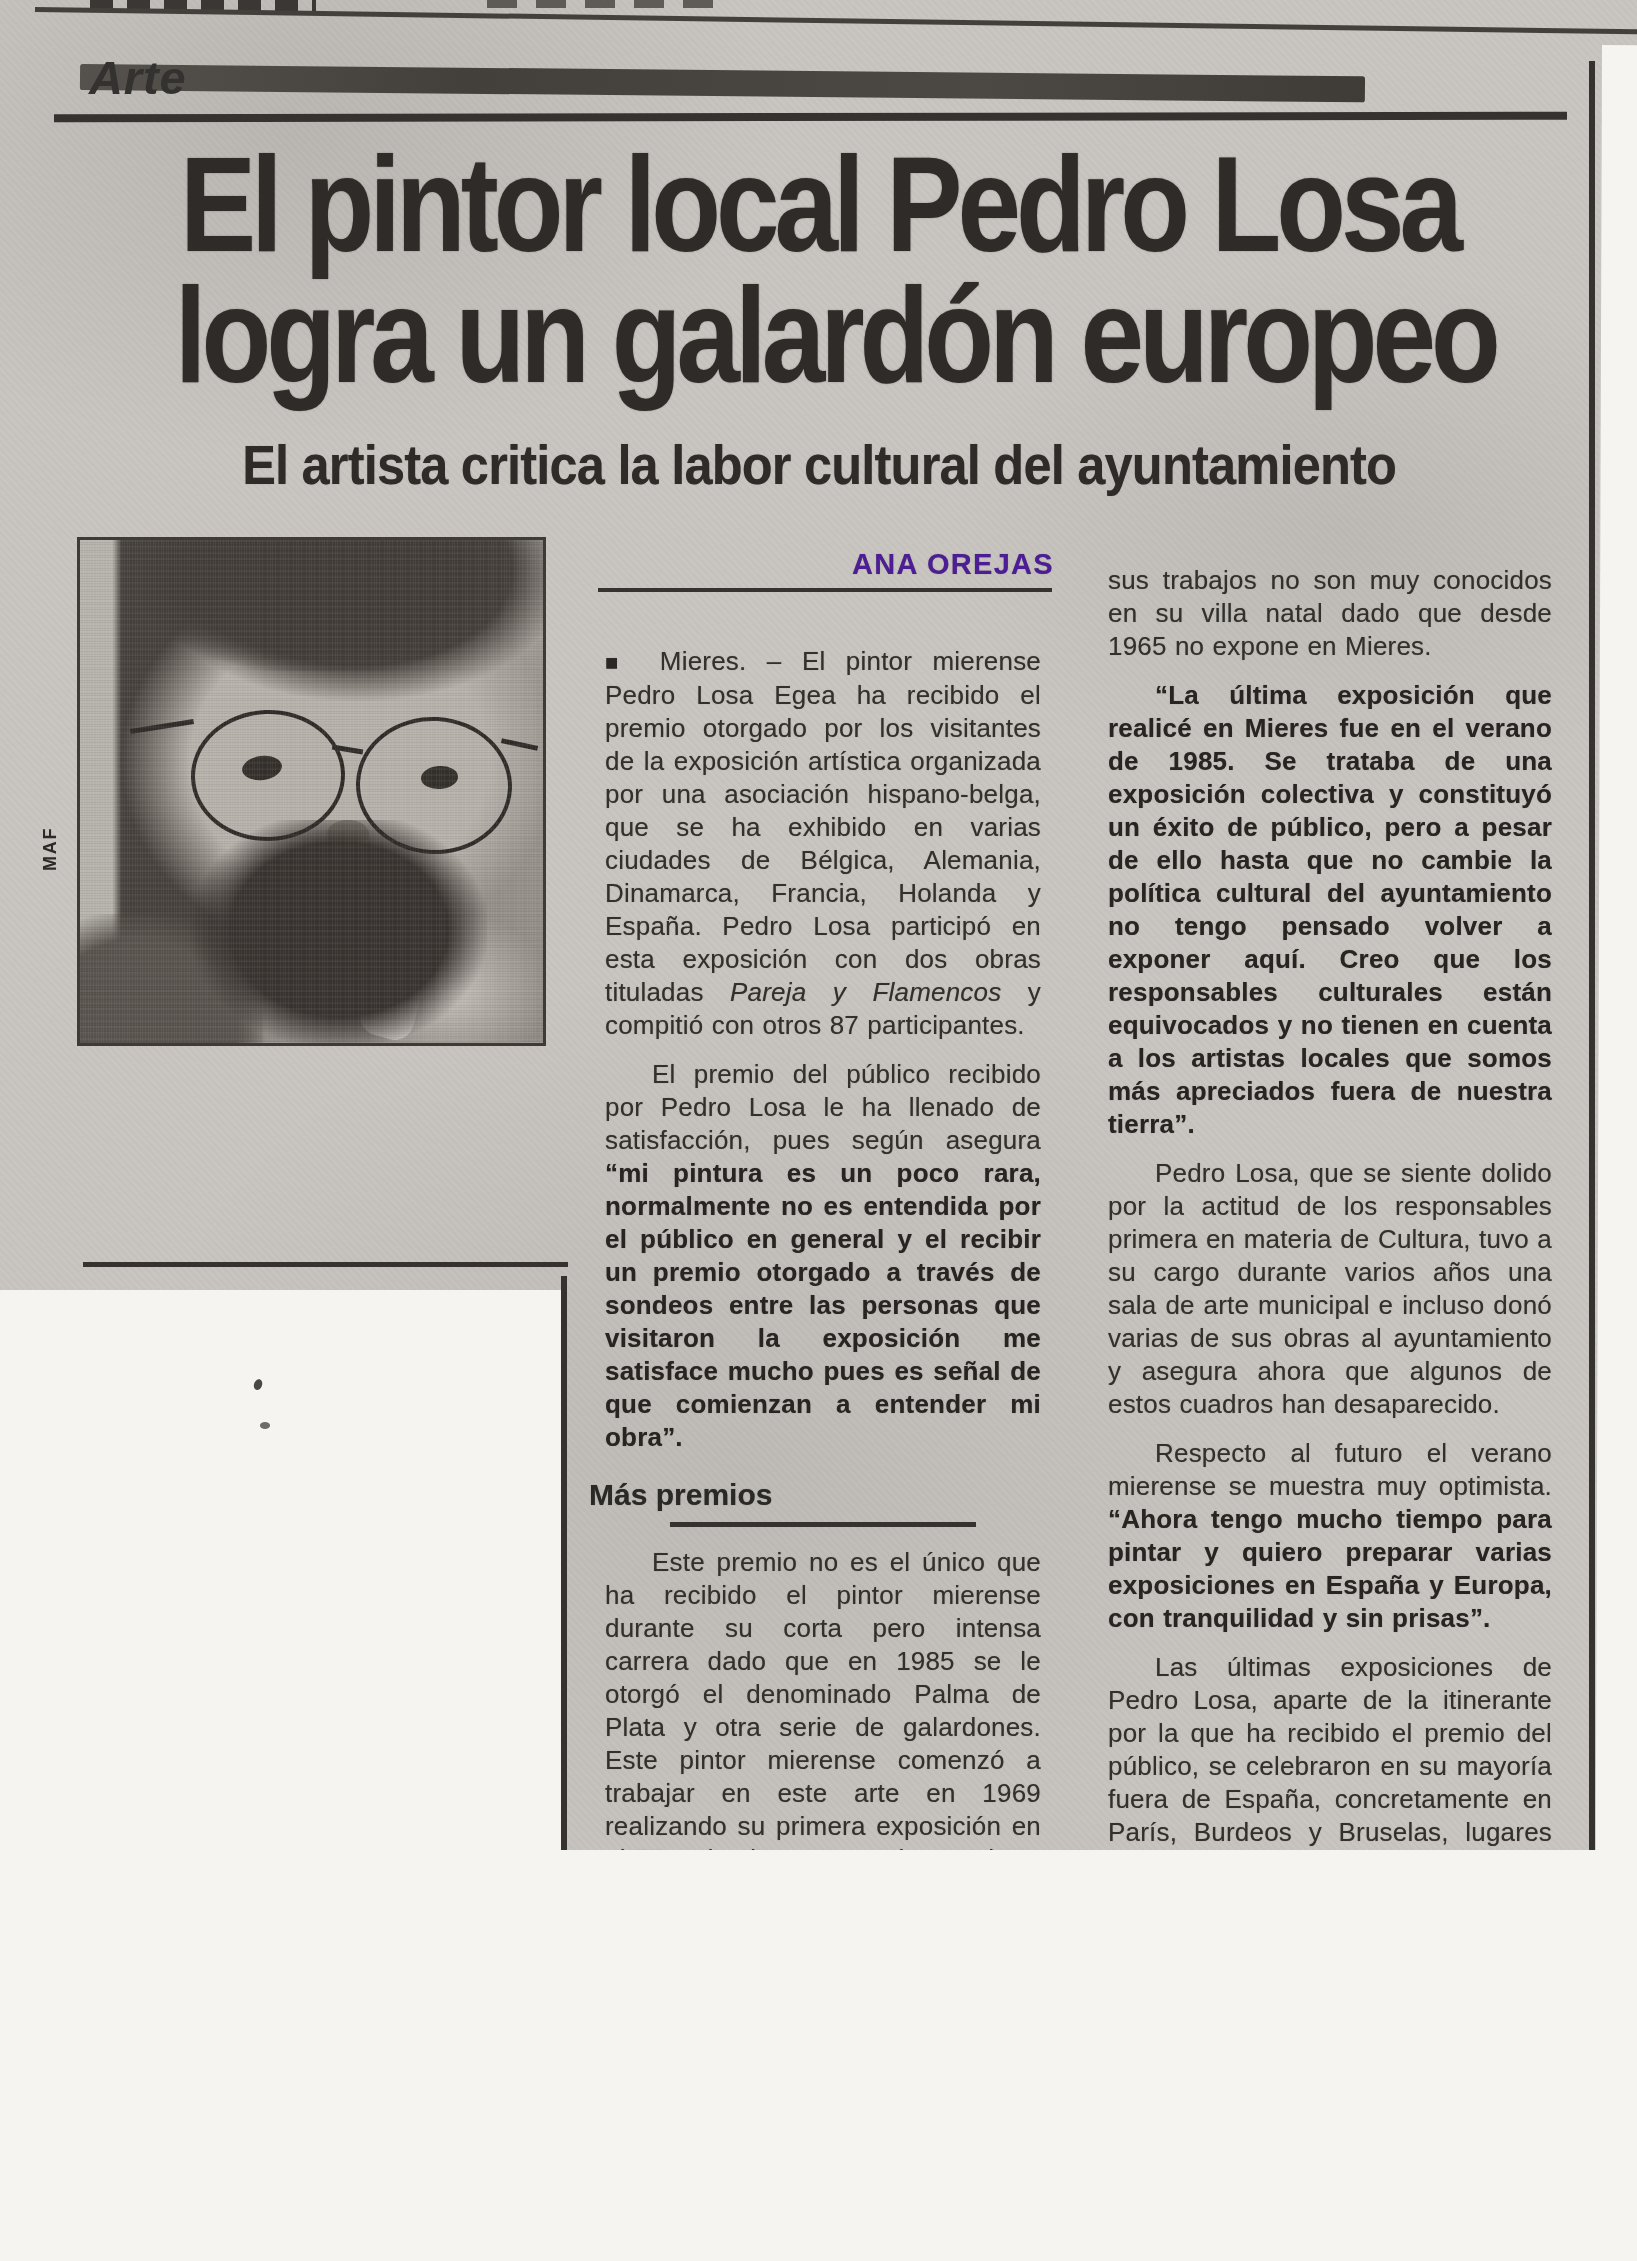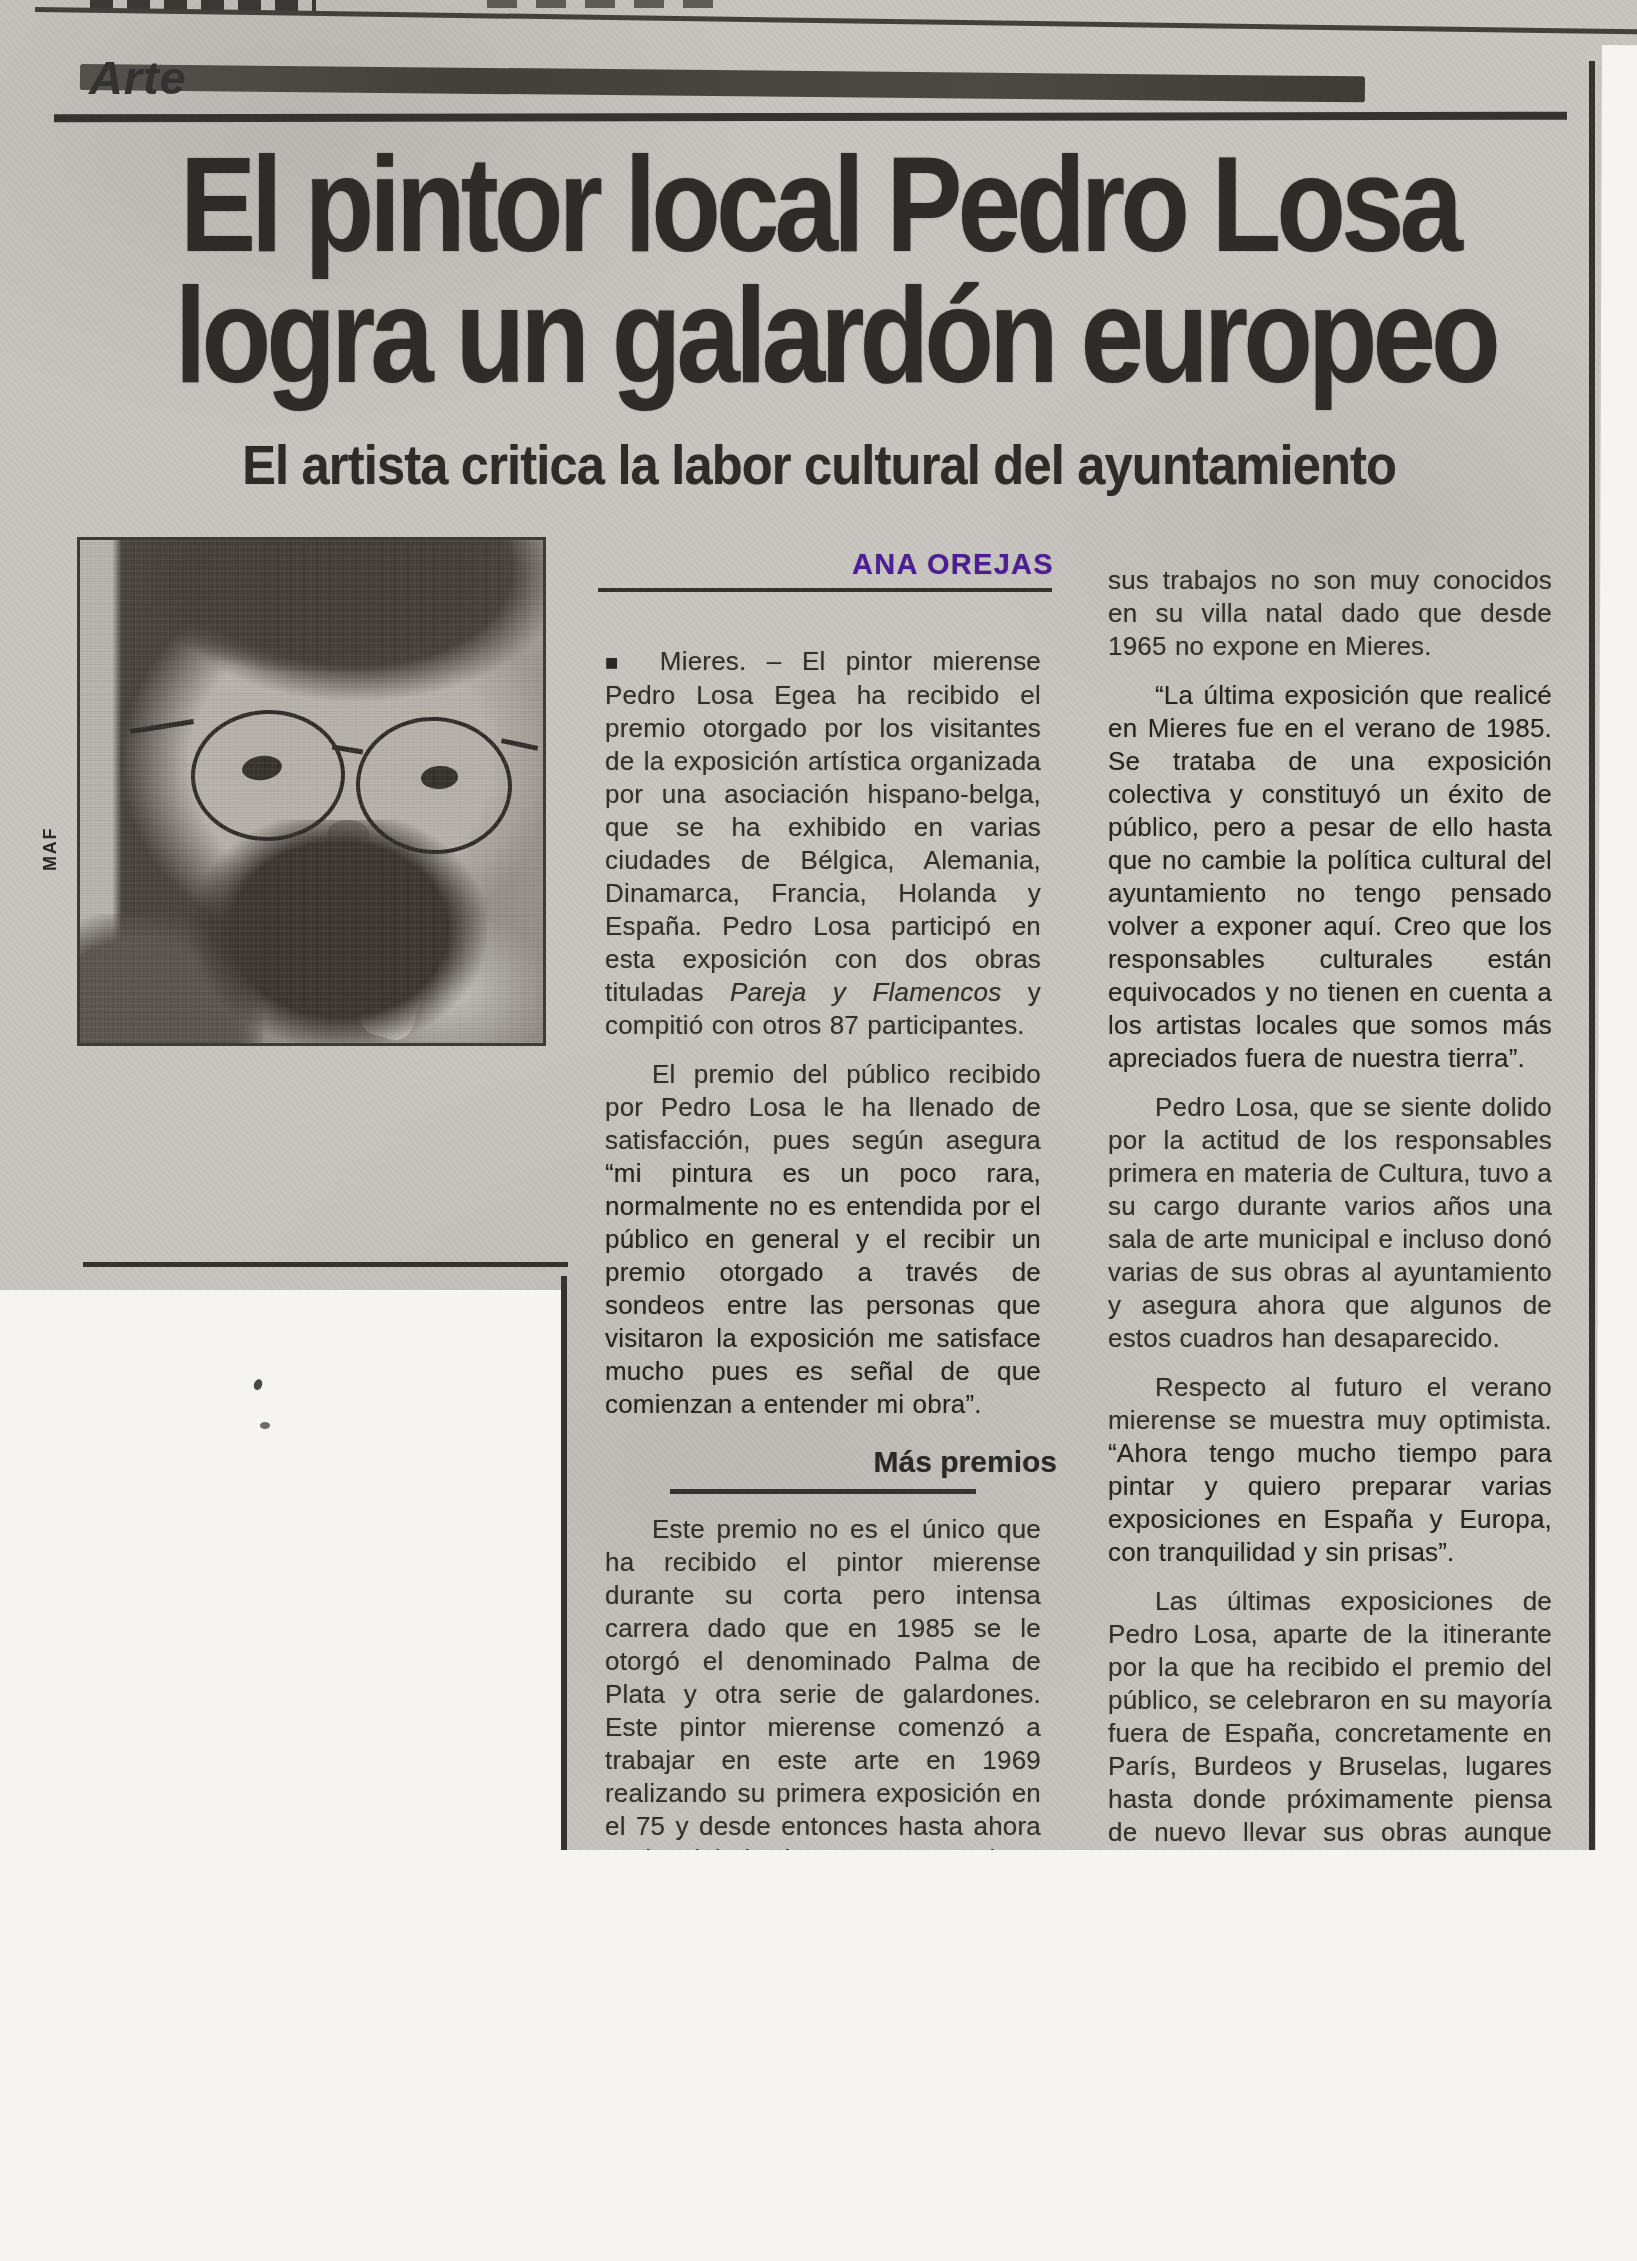--- a/index.html
+++ b/index.html
@@ -99,24 +99,24 @@
      transform:scaleX(.8);transform-origin:left center;
      text-shadow:0 0 0.9px rgba(44,42,40,.5);}
 
   
   .col{color:var(--ink,#33302c);}
   .col-mid{left:589px;top:629px;width:468px;}
   .col-right{left:1092px;top:548px;width:476px;}
   .para{margin:16px;font-size:26px;line-height:33px;text-align:justify;letter-spacing:0.2px;
      word-spacing:0.9px;text-shadow:0 0 0.9px rgba(51,48,44,.45);hyphens:none;}
   .para.indent{text-indent:47px;}
-  .para .b{font-weight:400;color:var(--ink-bold,#272421);}
+  .para .b{font-weight:700;color:var(--ink-bold,#272421);}
   .para .i{font-style:italic;}
   .bullet{font-size:22px;letter-spacing:5.2px;color:#2a2724;}
-  .col-subhead{margin:24px 0 19px;text-align:right;}
+  .col-subhead{margin:24px 0 19px;text-align:left;}
   .col-subhead span{font-size:30px;font-weight:700;color:#2b2926;
      text-shadow:0 0 0.9px rgba(43,41,38,.5);}
   .subhead-rule{width:306px;height:4.3px;background:var(--rule,#35322f);margin:10.4px auto 0;}
 </style>
 </head>
 <body>
 
 <div class="stage">
 
   <div class="abs paper"></div>

